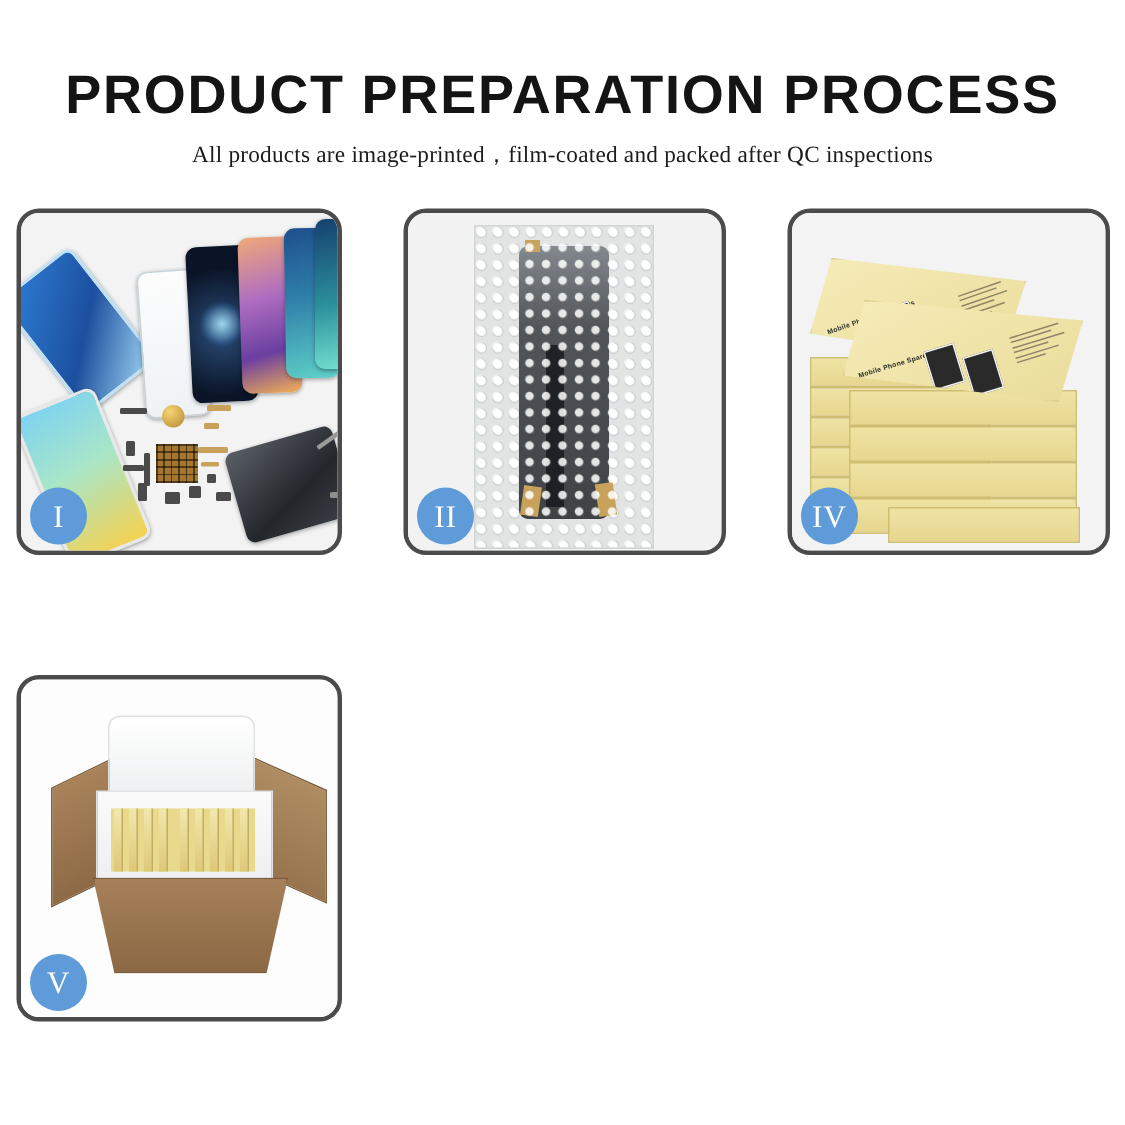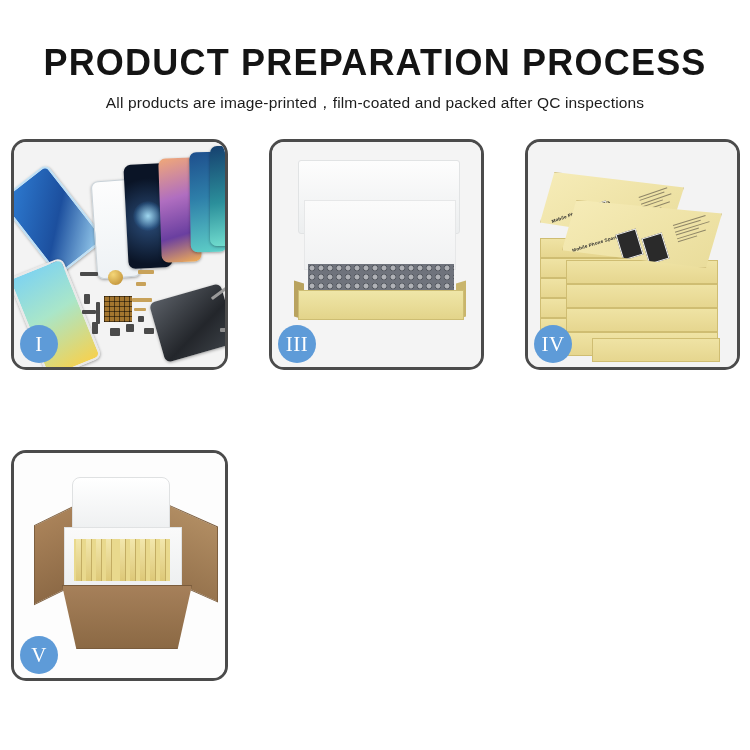--- a/index.html
+++ b/index.html
@@ -27,20 +27,21 @@
     font-family: "Liberation Sans", sans-serif;
     white-space: nowrap;
   }
   #subtitle {
     margin: 0;
     padding-top: 9px;
     font-size: 15.5px;
     color: #1c1c1c;
     letter-spacing: .15px;
     white-space: nowrap;
+    font-family: Liberation Serif, serif;
   }
 
   
   #grid {
     position: absolute;
     left: 11px; top: 139px;
     width: 729px; height: 542px;
     display: grid;
     grid-template-columns: 217px 1fr 215px;
     grid-template-rows: 231px 1fr;
@@ -337,33 +338,34 @@
         <div class="spg" style="left:122px; top:140px; width:10px; height:4px;"></div>
         <div class="spg" style="left:118px; top:156px; width:20px; height:4px;"></div>
         <div class="spg" style="left:120px; top:166px; width:12px; height:3px;"></div>
         <div class="sp" style="left:82px;  top:160px; width:4px;  height:22px;"></div>
         <div class="sp" style="left:196px; top:150px; width:18px; height:3px; background:#9a9a9a; transform:rotate(-36deg);"></div>
         <div class="sp" style="left:206px; top:186px; width:8px;  height:4px; background:#8d8d8d;"></div>
       </div>
       <div class="badge">I</div>
     </div>
 
-
     <div class="panel">
       <div class="stage">
-        <div class="p3-bg"></div>
-        <div class="p3-lid"></div>
-        <div class="p3-foam"></div>
-        <div class="p3-inner"></div>
-        <div class="p3-left"></div>
-        <div class="p3-right"></div>
-        <div class="p3-front"></div>
+        <div class="p2-bg"></div>
+        <div class="bubble-pouch"></div>
+        <div class="p2-part"></div>
+        <div class="p2-flex"></div>
+        <div class="p2-tab"></div>
+        <div class="p2-gold1"></div>
+        <div class="p2-gold2"></div>
+        <div class="p2-gloss"></div>
       </div>
-      <div class="badge">III</div>
+      <div class="badge">II</div>
     </div>
+
 
     <div class="panel">
       <div class="stage">
         <div class="p4-bg"></div>
 
         <div class="stackbox" style="left:12px; top:96px;  width:118px; height:18px;"></div>
         <div class="stackbox" style="left:12px; top:116px; width:118px; height:18px;"></div>
         <div class="stackbox" style="left:12px; top:136px; width:118px; height:18px;"></div>
         <div class="stackbox" style="left:12px; top:156px; width:118px; height:18px;"></div>
         <div class="stackbox" style="left:12px; top:176px; width:118px; height:18px;"></div>

